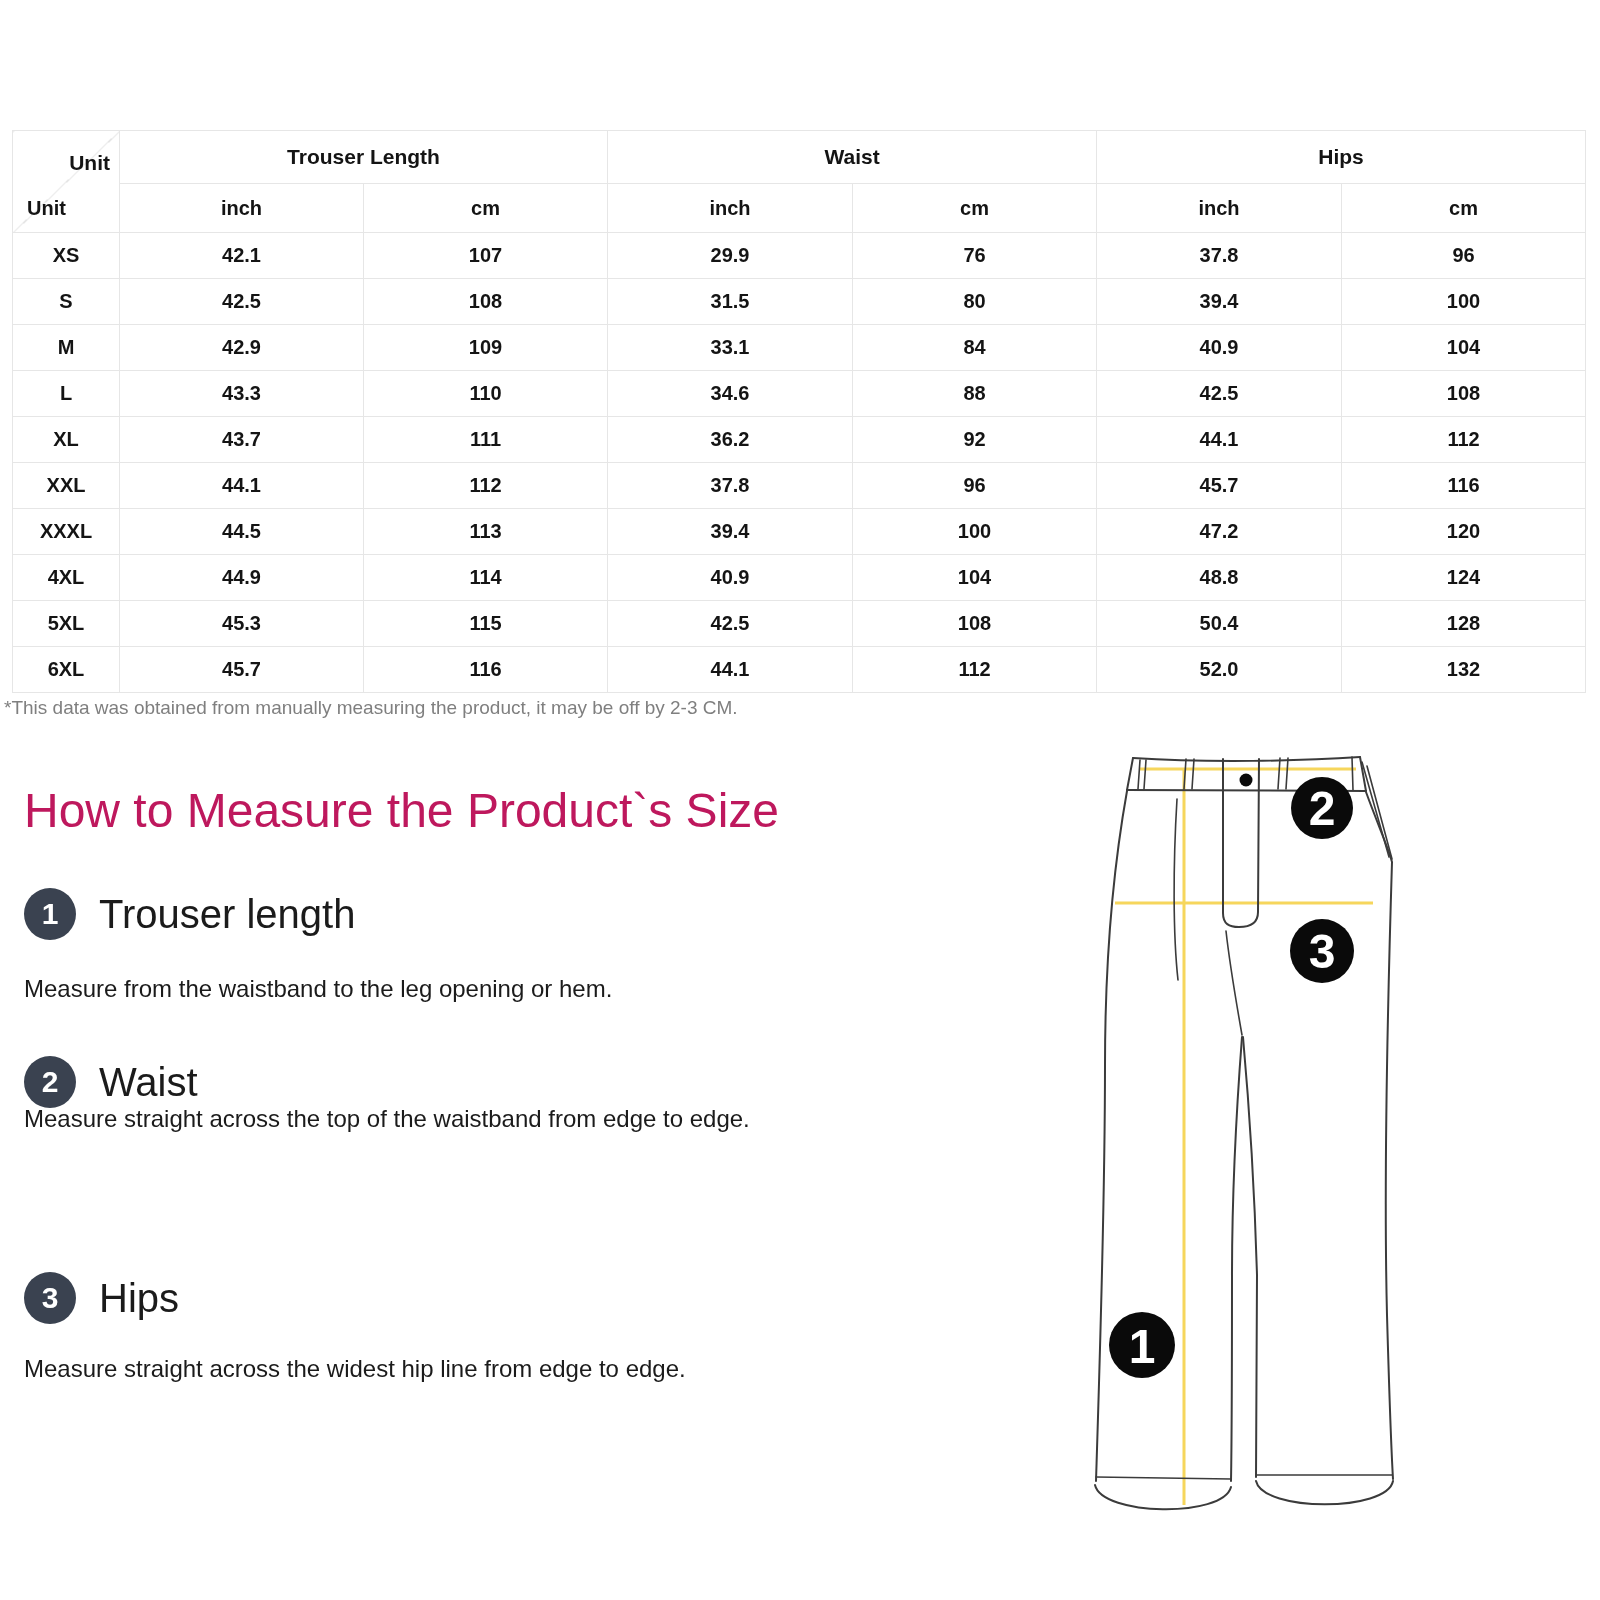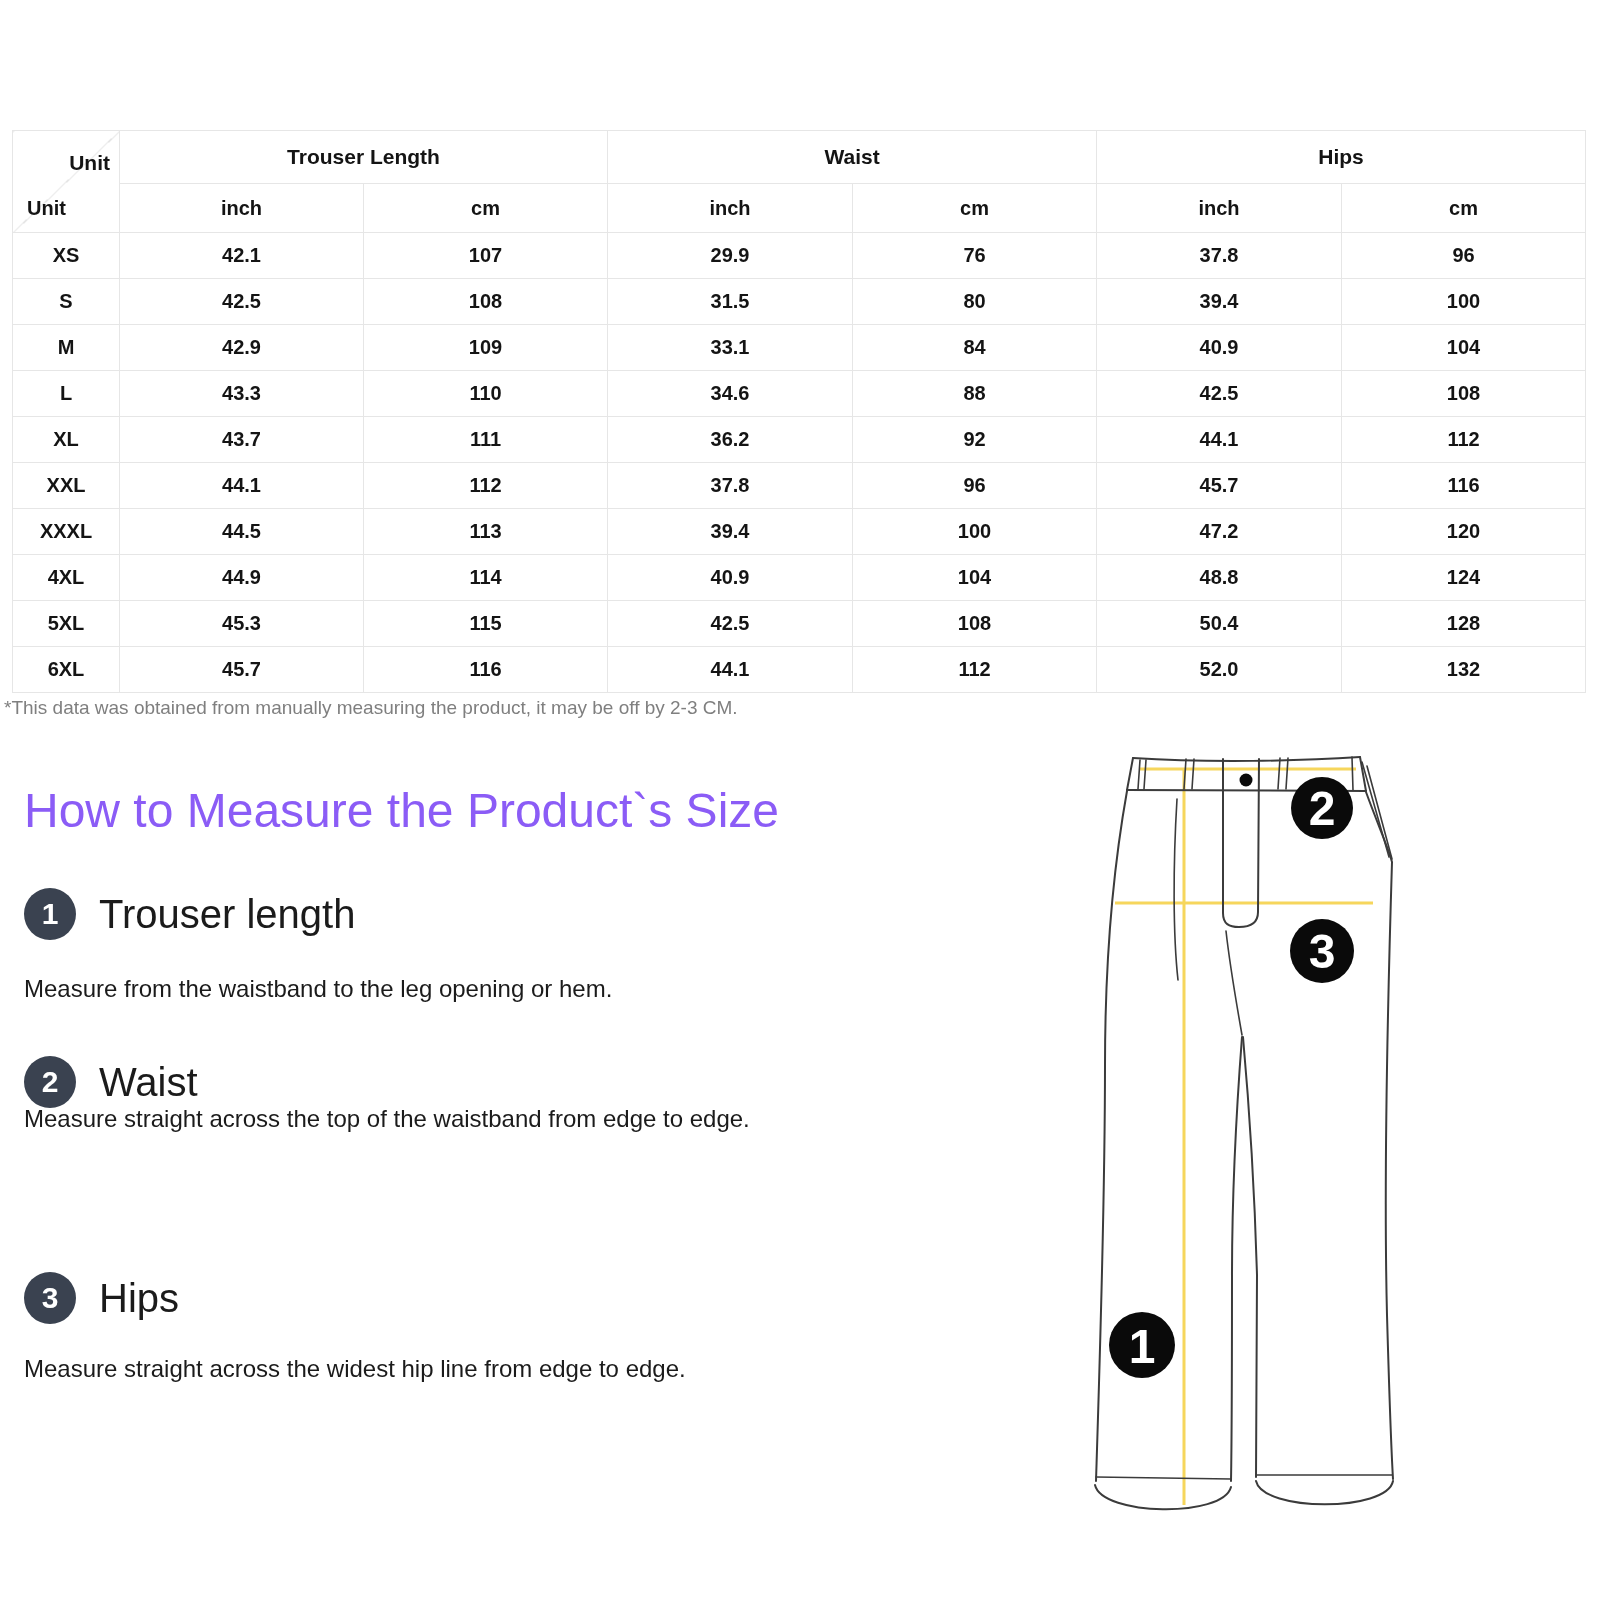--- a/index.html
+++ b/index.html
@@ -39,21 +39,21 @@
   th.corner .corner-size{position:absolute;bottom:12px;left:14px;font-size:20px;}
 
   .footnote{
     position:absolute;left:4px;top:697px;
     font-size:19px;color:var(--footnote);font-weight:normal;
   }
 
   
   .howto-title{
     position:absolute;left:24px;top:783px;
-    font-size:48px;font-weight:normal;color:#8b5cf6;letter-spacing:0px;
+    font-size:48px;font-weight:normal;color:#be185d;letter-spacing:0px;
   }
   .step{position:absolute;left:24px;display:flex;align-items:center;}
   .step .badge{
     width:52px;height:52px;border-radius:50%;background:var(--badge);
     color:#fff;font-size:30px;font-weight:bold;
     display:flex;align-items:center;justify-content:center;flex:0 0 auto;
   }
   .step .step-label{margin-left:23px;font-size:40px;color:#1B1B1B;}
   .step-1{top:888px;} .step-2{top:1056px;} .step-3{top:1272px;}
   .step-desc{

